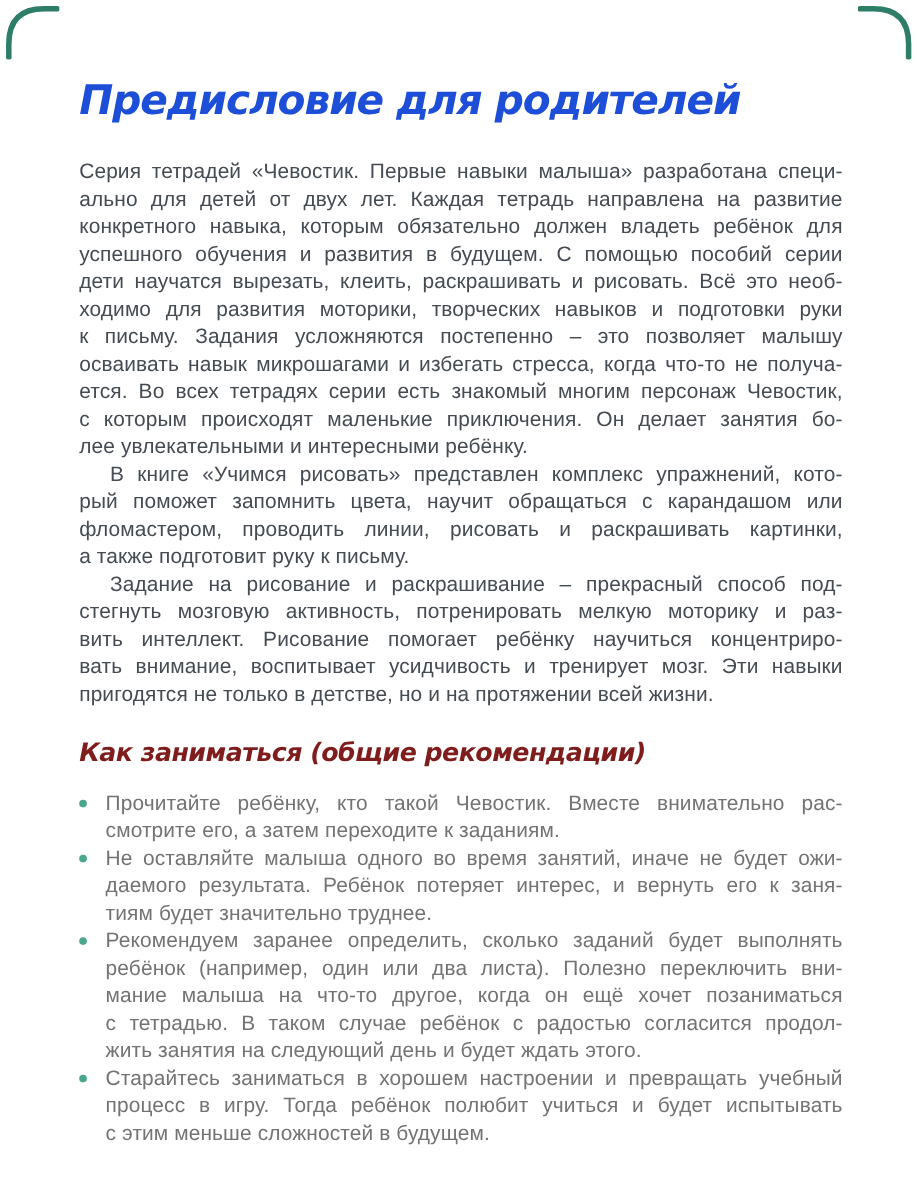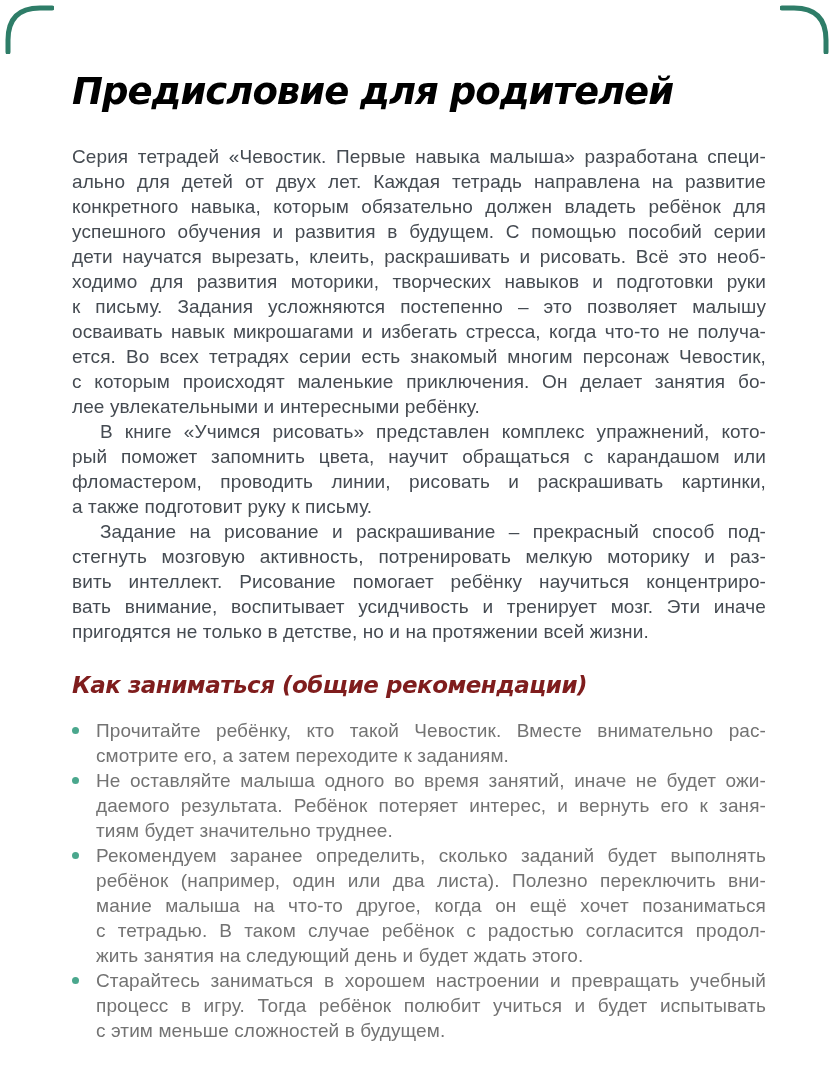--- a/index.html
+++ b/index.html
@@ -71,25 +71,25 @@
 
   <svg class="corner tl" width="54" height="54" viewBox="0 0 54 54" aria-hidden="true">
     <path d="M 8 52 L 8 40 Q 8 8 40 8 L 52 8" fill="none" stroke-width="5" stroke-linecap="round" class="frame-stroke" stroke="#2E7D68"></path>
   </svg>
   <svg class="corner tr" width="54" height="54" viewBox="0 0 54 54" aria-hidden="true">
     <path d="M 8 52 L 8 40 Q 8 8 40 8 L 52 8" fill="none" stroke-width="5" stroke-linecap="round" class="frame-stroke" stroke="#2E7D68"></path>
   </svg>
 
   <div class="content">
 
-    <h1 class="title" style="color: #000000;">Предисловие для родителей</h1>
+    <h1 class="title" style="color: #1d4ed8;">Предисловие для родителей</h1>
 
     <div class="body-text" style="color: rgb(69, 75, 82);">
         <div class="para">
-          <div class="line">Серия тетрадей «Чевостик. Первые навыка малыша» разработана специ-</div>
+          <div class="line">Серия тетрадей «Чевостик. Первые навыки малыша» разработана специ-</div>
           <div class="line">ально для детей от двух лет. Каждая тетрадь направлена на развитие</div>
           <div class="line">конкретного навыка, которым обязательно должен владеть ребёнок для</div>
           <div class="line">успешного обучения и развития в будущем. С помощью пособий серии</div>
           <div class="line">дети научатся вырезать, клеить, раскрашивать и рисовать. Всё это необ-</div>
           <div class="line">ходимо для развития моторики, творческих навыков и подготовки руки</div>
           <div class="line">к письму. Задания усложняются постепенно – это позволяет малышу</div>
           <div class="line">осваивать навык микрошагами и избегать стресса, когда что-то не получа-</div>
           <div class="line">ется. Во всех тетрадях серии есть знакомый многим персонаж Чевостик,</div>
           <div class="line">с которым происходят маленькие приключения. Он делает занятия бо-</div>
           <div class="line last">лее увлекательными и интересными ребёнку.</div>
@@ -97,21 +97,21 @@
         <div class="para">
           <div class="line indent">В книге «Учимся рисовать» представлен комплекс упражнений, кото-</div>
           <div class="line">рый поможет запомнить цвета, научит обращаться с карандашом или</div>
           <div class="line">фломастером, проводить линии, рисовать и раскрашивать картинки,</div>
           <div class="line last">а также подготовит руку к письму.</div>
         </div>
         <div class="para">
           <div class="line indent">Задание на рисование и раскрашивание – прекрасный способ под-</div>
           <div class="line">стегнуть мозговую активность, потренировать мелкую моторику и раз-</div>
           <div class="line">вить интеллект. Рисование помогает ребёнку научиться концентриро-</div>
-          <div class="line">вать внимание, воспитывает усидчивость и тренирует мозг. Эти иначе</div>
+          <div class="line">вать внимание, воспитывает усидчивость и тренирует мозг. Эти навыки</div>
           <div class="line last">пригодятся не только в детстве, но и на протяжении всей жизни.</div>
         </div>
       </div>
 
     <h2 class="subheading" style="color: #7f1d1d;">Как заниматься (общие рекомендации)</h2>
 
     <ul class="recommendations body-text" style="color: #737373;">
         <li>
           <span class="bullet-dot" style="background: rgb(74, 167, 141);"></span>
           <div class="bullet-lines">

